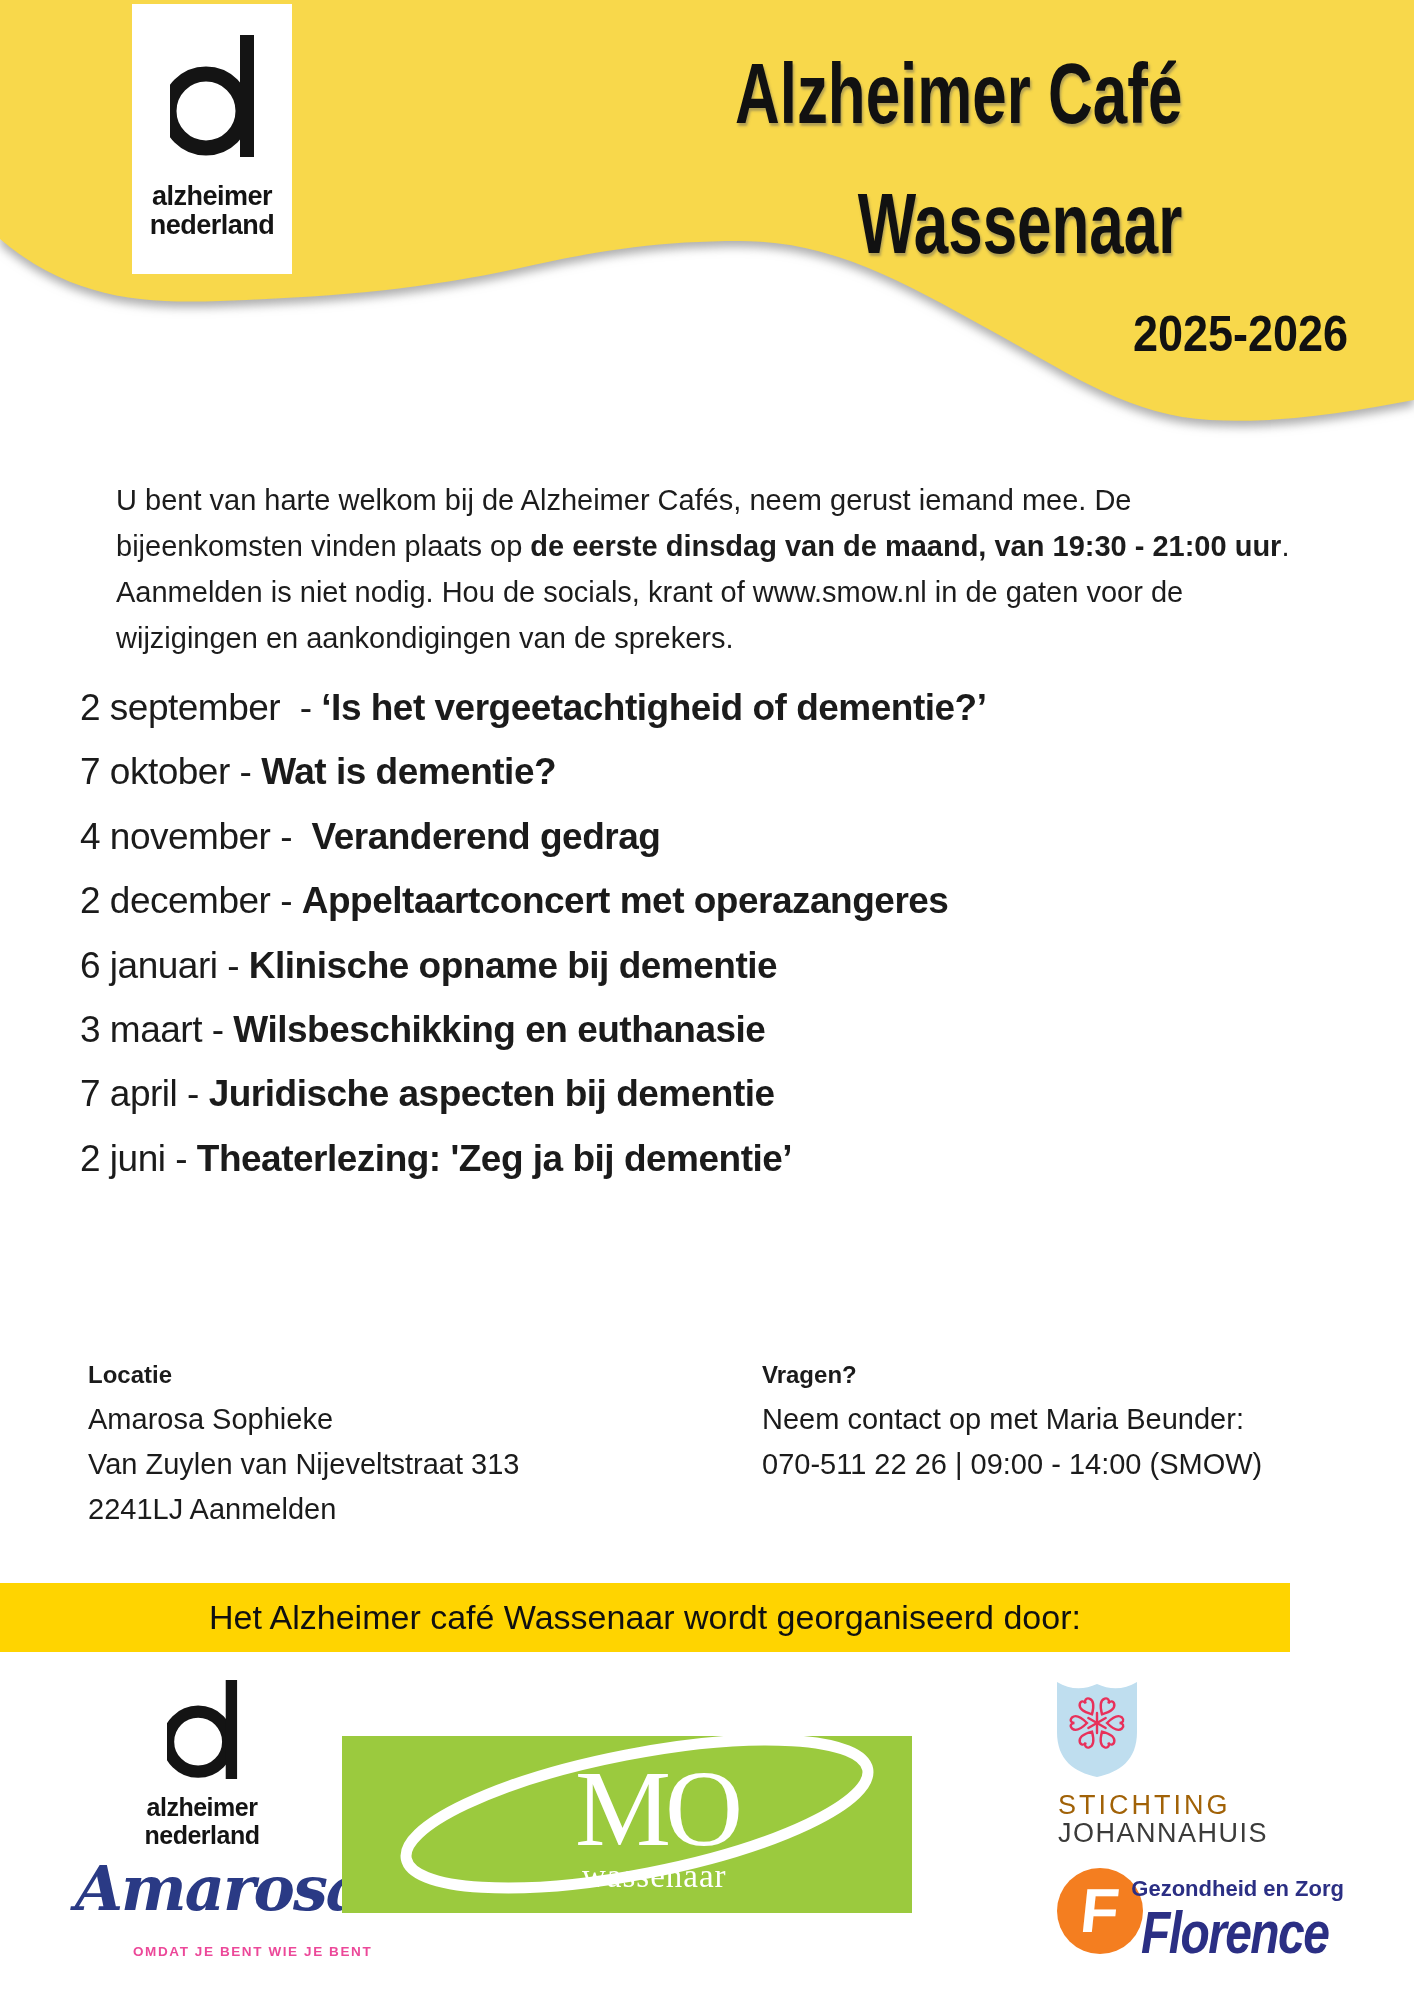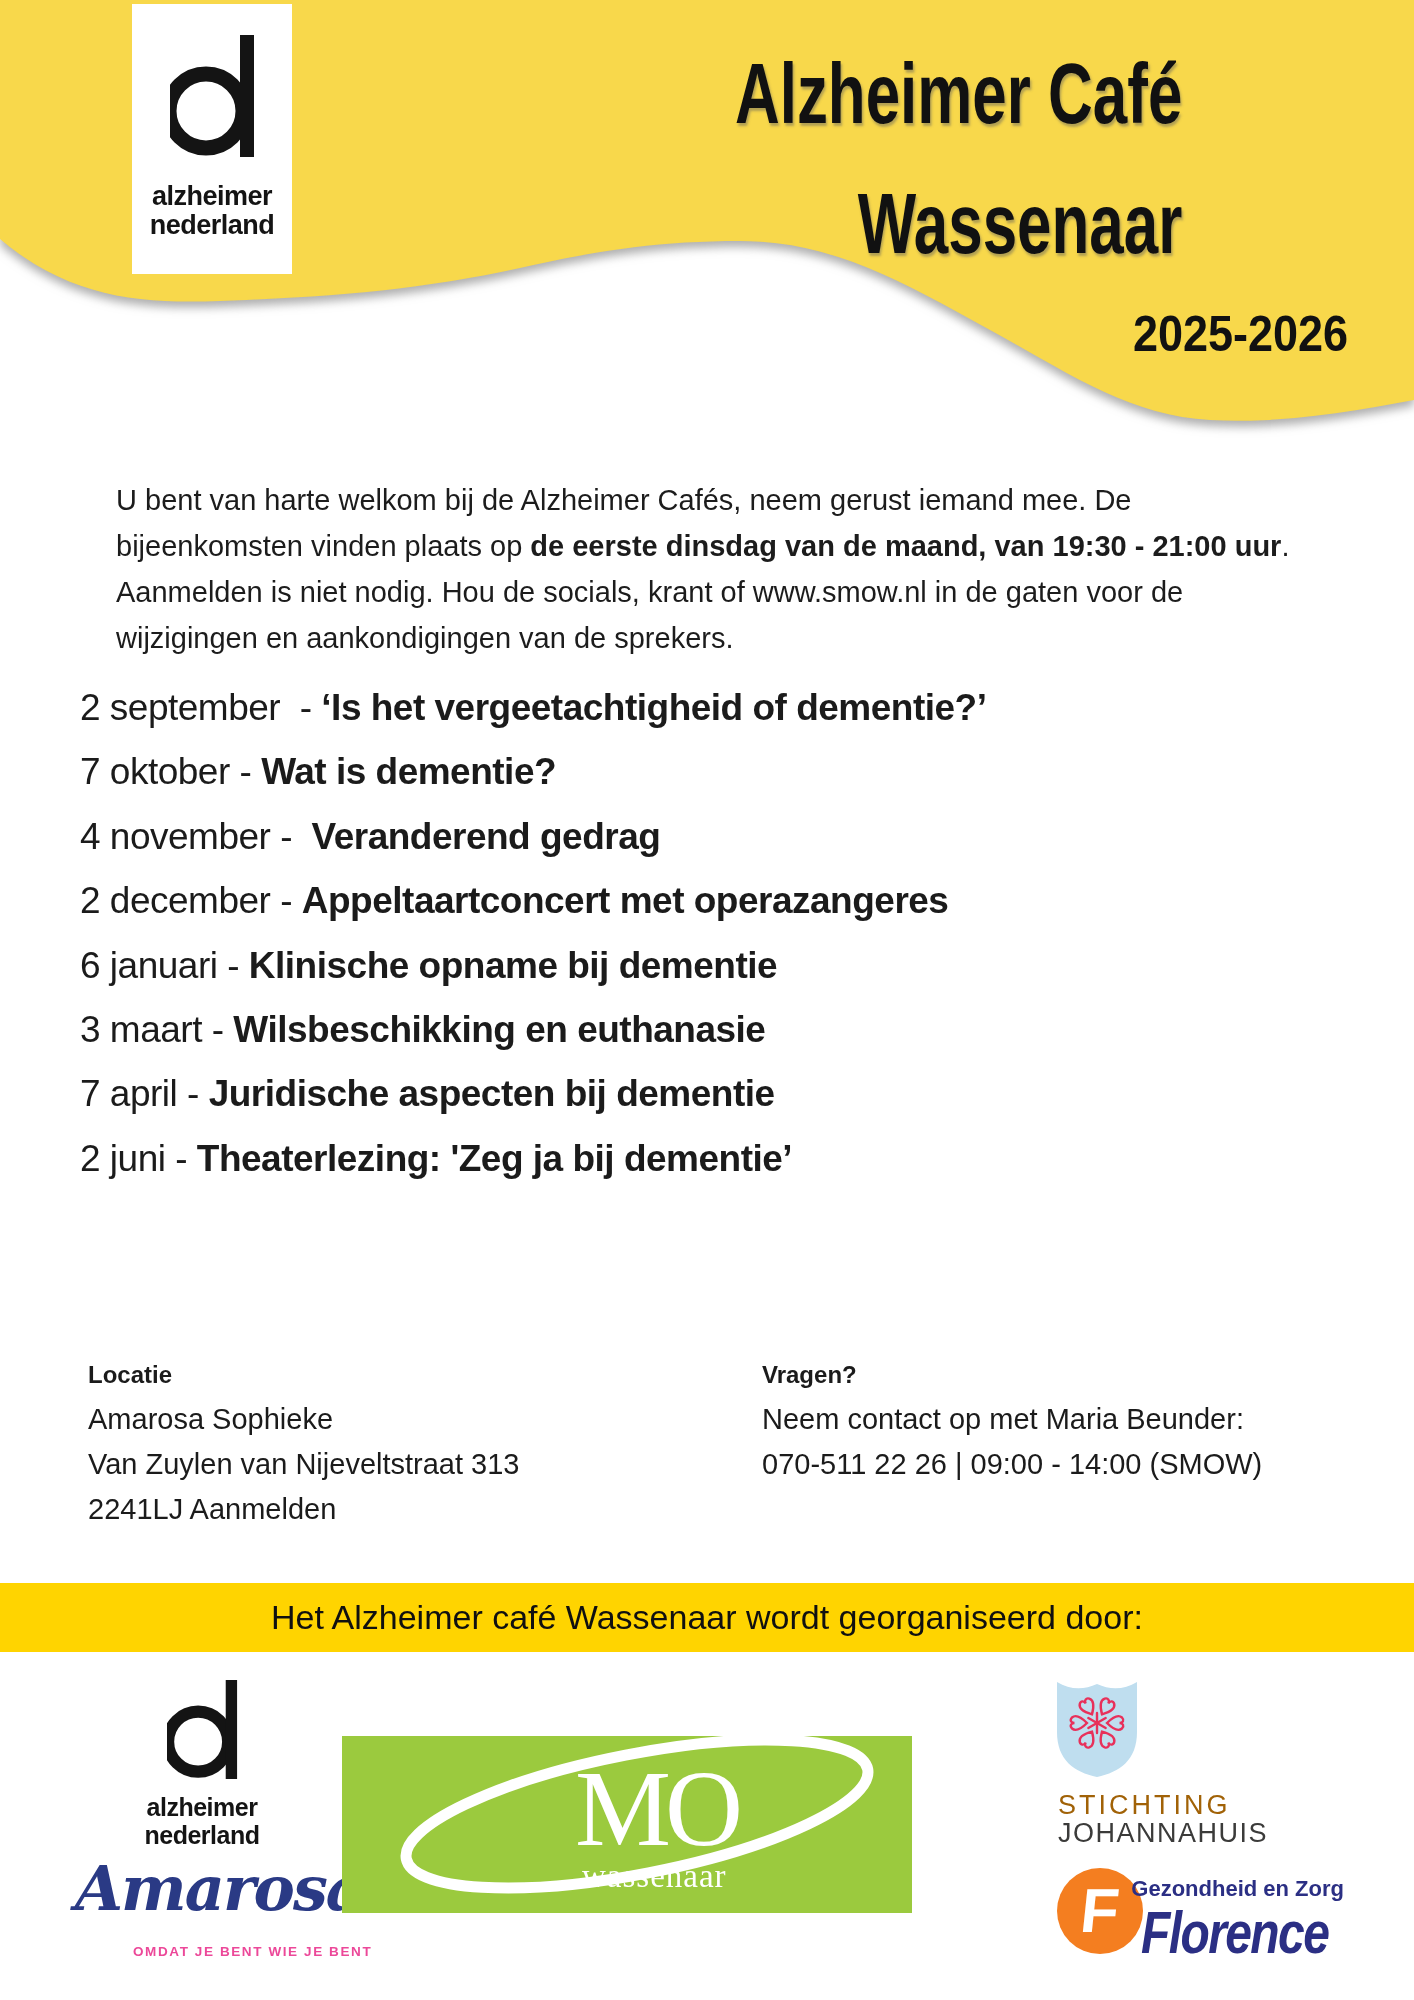--- a/index.html
+++ b/index.html
@@ -20,21 +20,21 @@
   
   #agenda{position:absolute;left:80px;top:676px;font-size:37px;line-height:64.4px;letter-spacing:-.5px;white-space:nowrap;}
   #agenda .sep{white-space:pre;}
   #agenda b{font-weight:bold;}
   
   .info-col{position:absolute;top:1352px;font-size:29px;line-height:45px;white-space:nowrap;}
   #location-block{left:88px;}
   #questions-block{left:762px;}
   .info-col .hd{font-weight:bold;font-size:24px;}
   
-  #banner{position:absolute;left:0;top:1583px;width:1414px;height:69px;line-height:69px;text-align:center;
+  #banner{position:absolute;left:0;top:1583px;width:1290px;height:69px;line-height:69px;text-align:center;
           font-size:34px;color:#101010;}
   
   #partner-alzheimer{position:absolute;left:165px;top:1678px;width:160px;}
   #partner-alzheimer svg{position:absolute;left:2px;top:2px;}
   #partner-alzheimer .logo-words2{position:absolute;left:-43px;top:115px;width:160px;text-align:center;
           font-weight:bold;font-size:25px;line-height:28px;letter-spacing:-.5px;color:#141414;}
   #amarosa{position:absolute;left:75px;top:1858px;width:300px;}
   #amarosa .word{font-family:"DejaVu Serif",serif;font-style:italic;font-weight:bold;font-size:62px;letter-spacing:-2px;line-height:1;}
   #amarosa .tag{position:absolute;left:58px;top:86px;font-size:13.5px;font-weight:bold;letter-spacing:1.6px;white-space:nowrap;}
   #smow-box{position:absolute;left:342px;top:1736px;width:570px;height:177px;overflow:hidden;}

